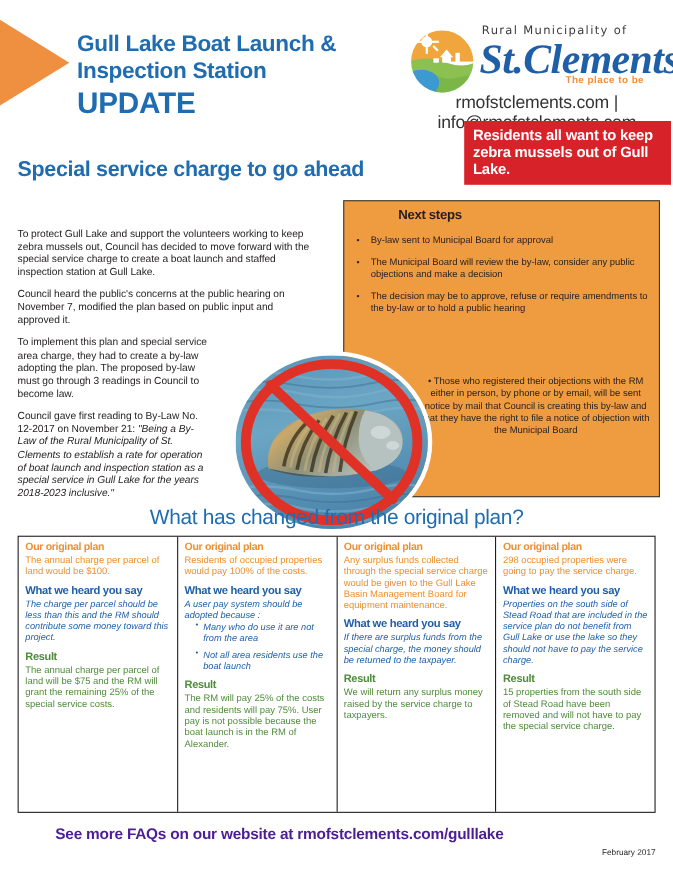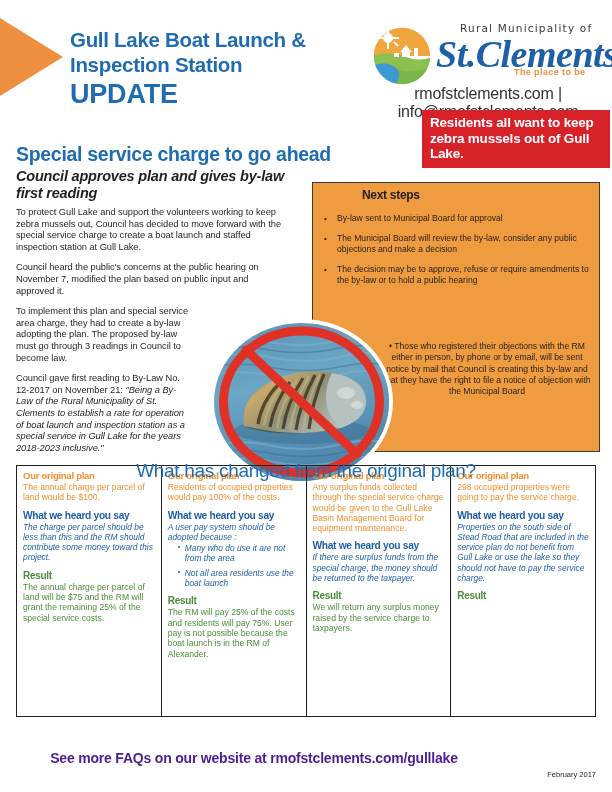--- a/index.html
+++ b/index.html
@@ -31,21 +31,20 @@
     font-size:27px;letter-spacing:-0.2px;
   }
 
   
   .logo-wrap{position:absolute;left:372px;top:20px;width:232px;height:80px;}
   .logo-emblem{position:absolute;left:0;top:6px;width:60px;height:60px;}
   .logo-rm{
     position:absolute;left:66px;top:2px;
     font-size:10.5px;color:#3a3a3a;letter-spacing:1.2px;
     font-family:"DejaVu Sans", sans-serif;
-    margin-left:22px;
   }
   .logo-name{
     position:absolute;left:64px;top:12px;
     font-size:38px;color:#1f5fa8;font-style:italic;font-weight:bold;
     font-family:"Liberation Serif", serif;letter-spacing:-0.5px;
   }
   .logo-tag{
     position:absolute;left:142px;top:47px;
     font-size:9px;color:#ef9040;font-weight:bold;letter-spacing:0.4px;
   }
@@ -123,21 +122,21 @@
 
   
   .changed{
     position:absolute;left:0;top:460px;width:612px;text-align:center;
     font-size:19px;font-weight:normal;color:#1f6cb0;letter-spacing:-0.3px;
     z-index:5;
   }
 
   
   .table{
-    position:absolute;left:16px;top:465px;width:580px;height:252px;
+    position:absolute;left:16px;top:487px;width:580px;height:252px;
     border:1.6px solid #231f20;
     box-sizing:border-box;
     display:flex;
   }
   .tcol{
     flex:1;
     border-right:1.2px solid #231f20;
     padding:4px 6px 4px 6px;
     box-sizing:border-box;
   }
@@ -223,21 +222,20 @@
     </div>
     <div class="logo-rm">Rural Municipality of</div>
     <div class="logo-name">St.Clements</div>
     <div class="logo-tag">The place to be</div>
     <div class="logo-url">rmofstclements.com | info@rmofstclements.com</div>
   </div>
 
   <div class="red-banner">Residents all want to keep zebra mussels out of Gull Lake.</div>
 
   <div class="sec-title">Special service charge to go ahead</div>
-  <div class="sec-sub">Council approves plan and gives by-law first reading</div>
 
   <div class="body-col">
     <p>To protect Gull Lake and support the volunteers working to keep zebra mussels out, Council has decided to move forward with the special service charge to create a boat launch and staffed inspection station at Gull Lake.</p>
     <p>Council heard the public's concerns at the public hearing on November 7, modified the plan based on public input and approved it.</p>
     <p class="narrow">To implement this plan and special service area charge, they had to create a by-law adopting the plan. The proposed by-law must go through 3 readings in Council to become law.</p>
     <p class="narrow"><span>Council gave first reading to By-Law No. 12-2017 on November 21:</span> <span class="ital">"Being a By-Law of the Rural Municipality of St. Clements to establish a rate for operation of boat launch and inspection station as a special service in Gull Lake for the years 2018-2023 inclusive."</span></p>
   </div>
 
   <div class="next-box"></div>
   <div class="next-title">Next steps</div>
@@ -353,20 +351,21 @@
       <div class="h-res">Result</div>
       <div class="t-res">We will return any surplus money raised by the service charge to taxpayers.</div>
     </div>
 
     <div class="tcol">
       <div class="h-orig">Our original plan</div>
       <div class="t-orig">298 occupied properties were going to pay the service charge.</div>
       <div class="h-heard">What we heard you say</div>
       <div class="t-heard"><span>Properties on the south side of Stead Road that are included in the service plan do not benefit from Gull Lake or use the lake so they should not have to pay the service charge.</span></div>
       <div class="h-res">Result</div>
+      <div class="t-res">15 properties from the south side of Stead Road have been removed and will not have to pay the special service charge.</div>
     </div>
 
   </div>
 
   <div class="faq">See more FAQs on our website at rmofstclements.com/gulllake</div>
   <div class="date">February 2017</div>
 
 </div>
 
 </body></html>

